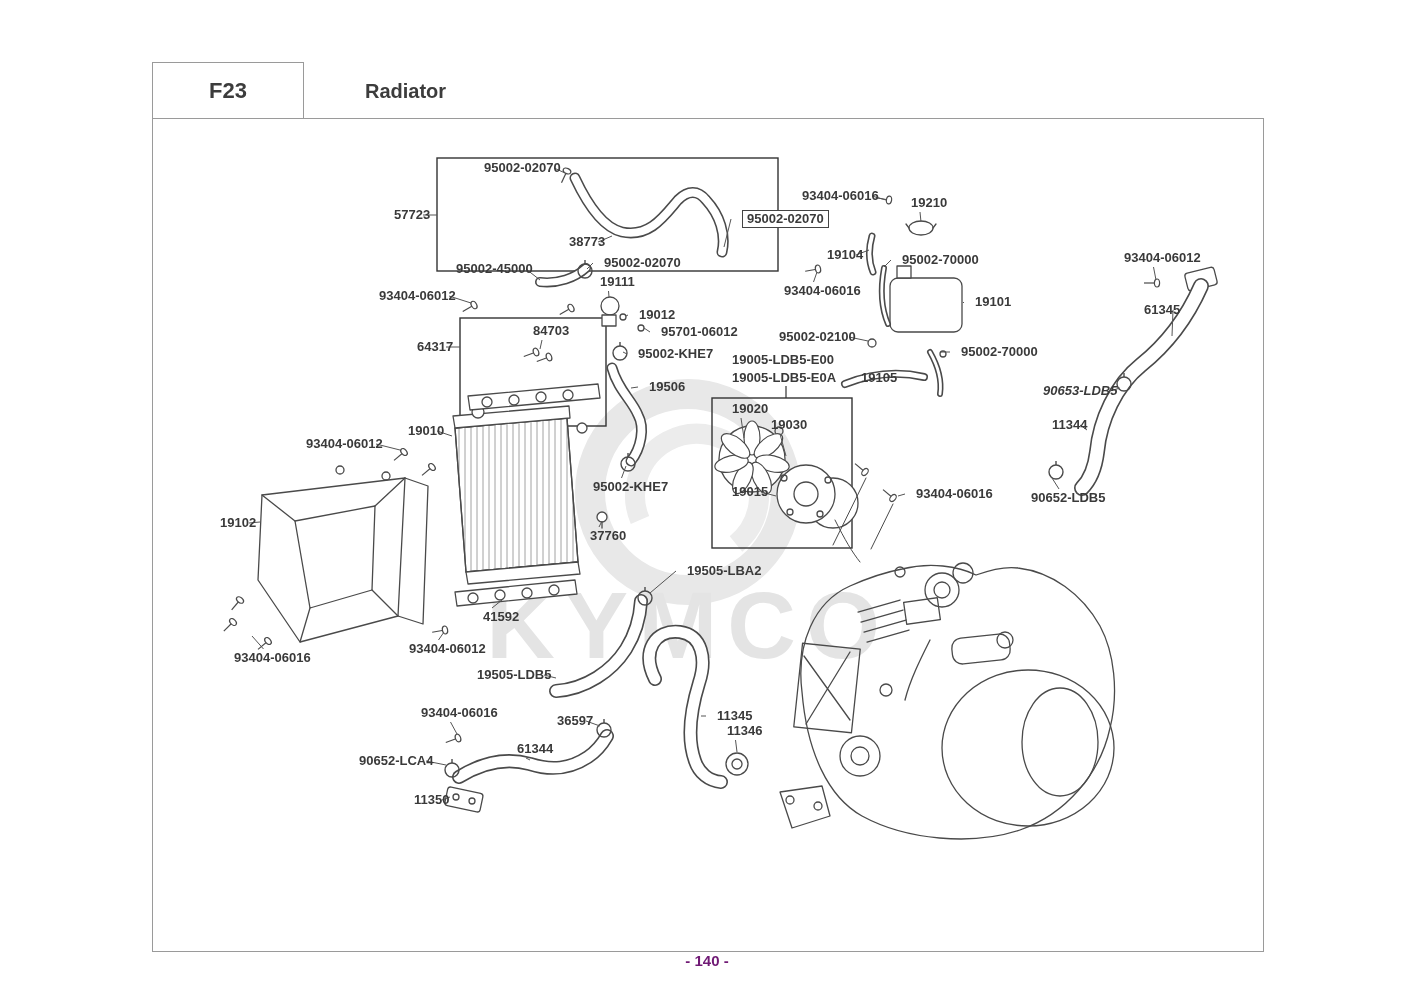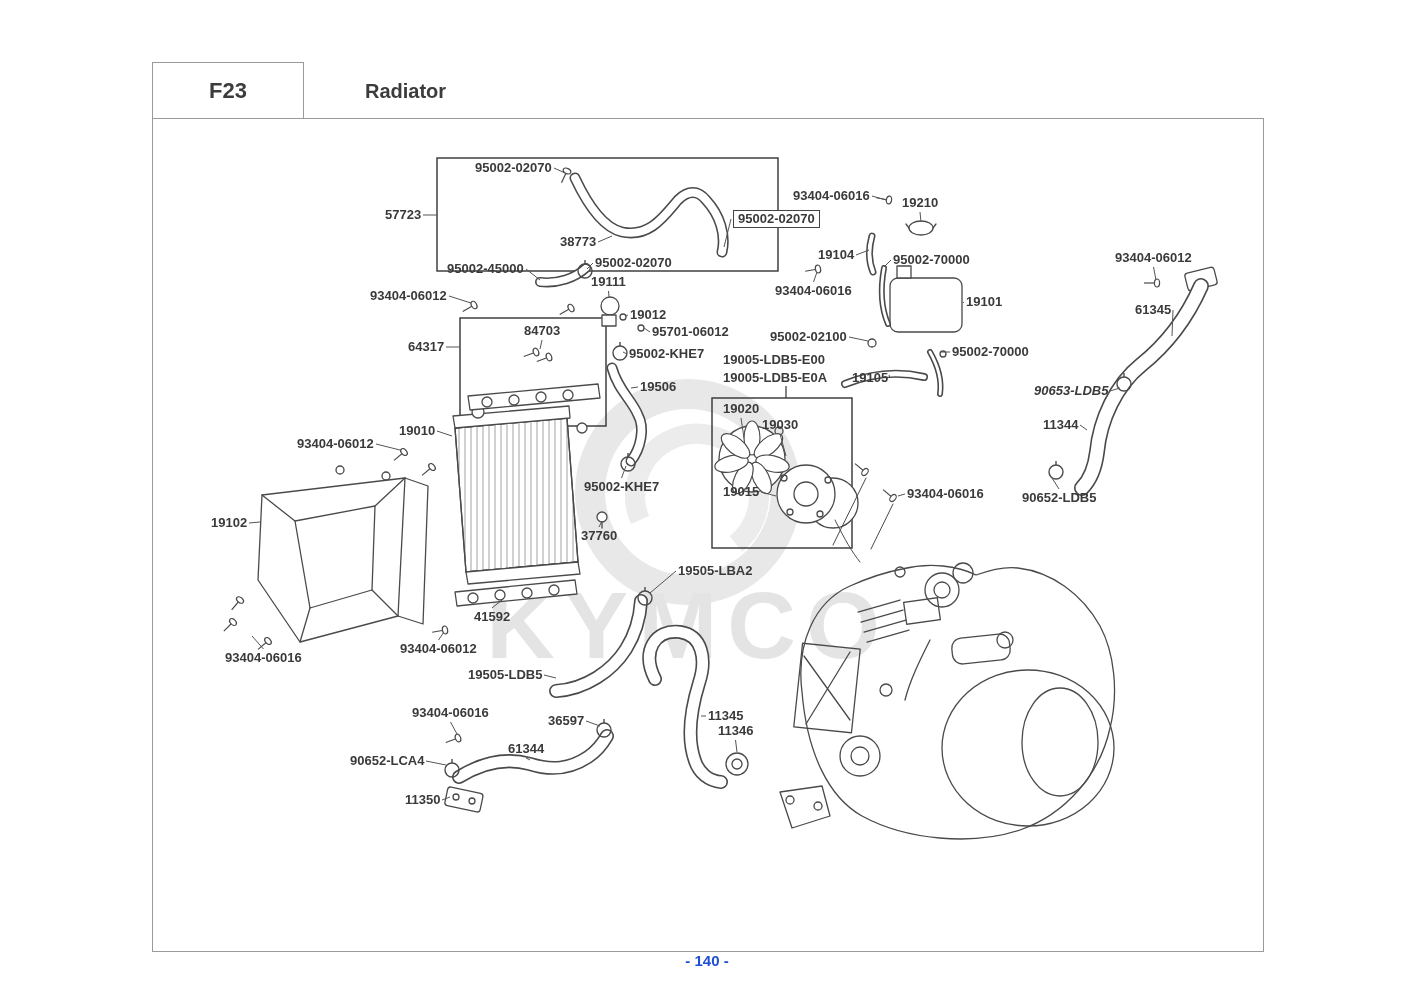--- a/index.html
+++ b/index.html
@@ -5,23 +5,23 @@
   html,body{margin:0;padding:0;background:#fff;}
   body{width:1415px;height:1000px;position:relative;overflow:hidden;
        font-family:"Liberation Sans",sans-serif;color:#333;}
   .frame{position:absolute;left:152px;top:118px;width:1110px;height:832px;
          border:1px solid #9a9a9a;background:transparent;}
   .code-box{position:absolute;left:152px;top:62px;width:152px;height:57px;
          border:1px solid #9a9a9a;display:flex;align-items:center;justify-content:center;
          font-size:22px;font-weight:bold;color:#3c3c3c;background:#fff;box-sizing:border-box;}
   .title{position:absolute;left:365px;top:80px;font-size:20px;font-weight:bold;color:#3c3c3c;}
   .page-number{position:absolute;left:152px;top:952px;width:1110px;text-align:center;
-         font-size:15px;font-weight:bold;color:#1d4ed8;}
+         font-size:15px;font-weight:bold;color:#701a75;}
   svg#art{position:absolute;left:0;top:0;z-index:1;}
-  #labels{position:absolute;left:0;top:0;width:1386px;height:1000px;z-index:2;pointer-events:none;}
+  #labels{position:absolute;left:9px;top:0;width:1386px;height:1000px;z-index:2;pointer-events:none;}
   .plabel{position:absolute;font-size:13px;font-weight:bold;color:#3a3a3a;
           white-space:nowrap;line-height:16px;}
   .plabel.boxed{border:1.3px solid #444;padding:0 4px;background:#fff;}
 </style>
 </head>
 <body>
 
 <div class="frame"></div>
 <div class="code-box">
   <span>F23</span>

